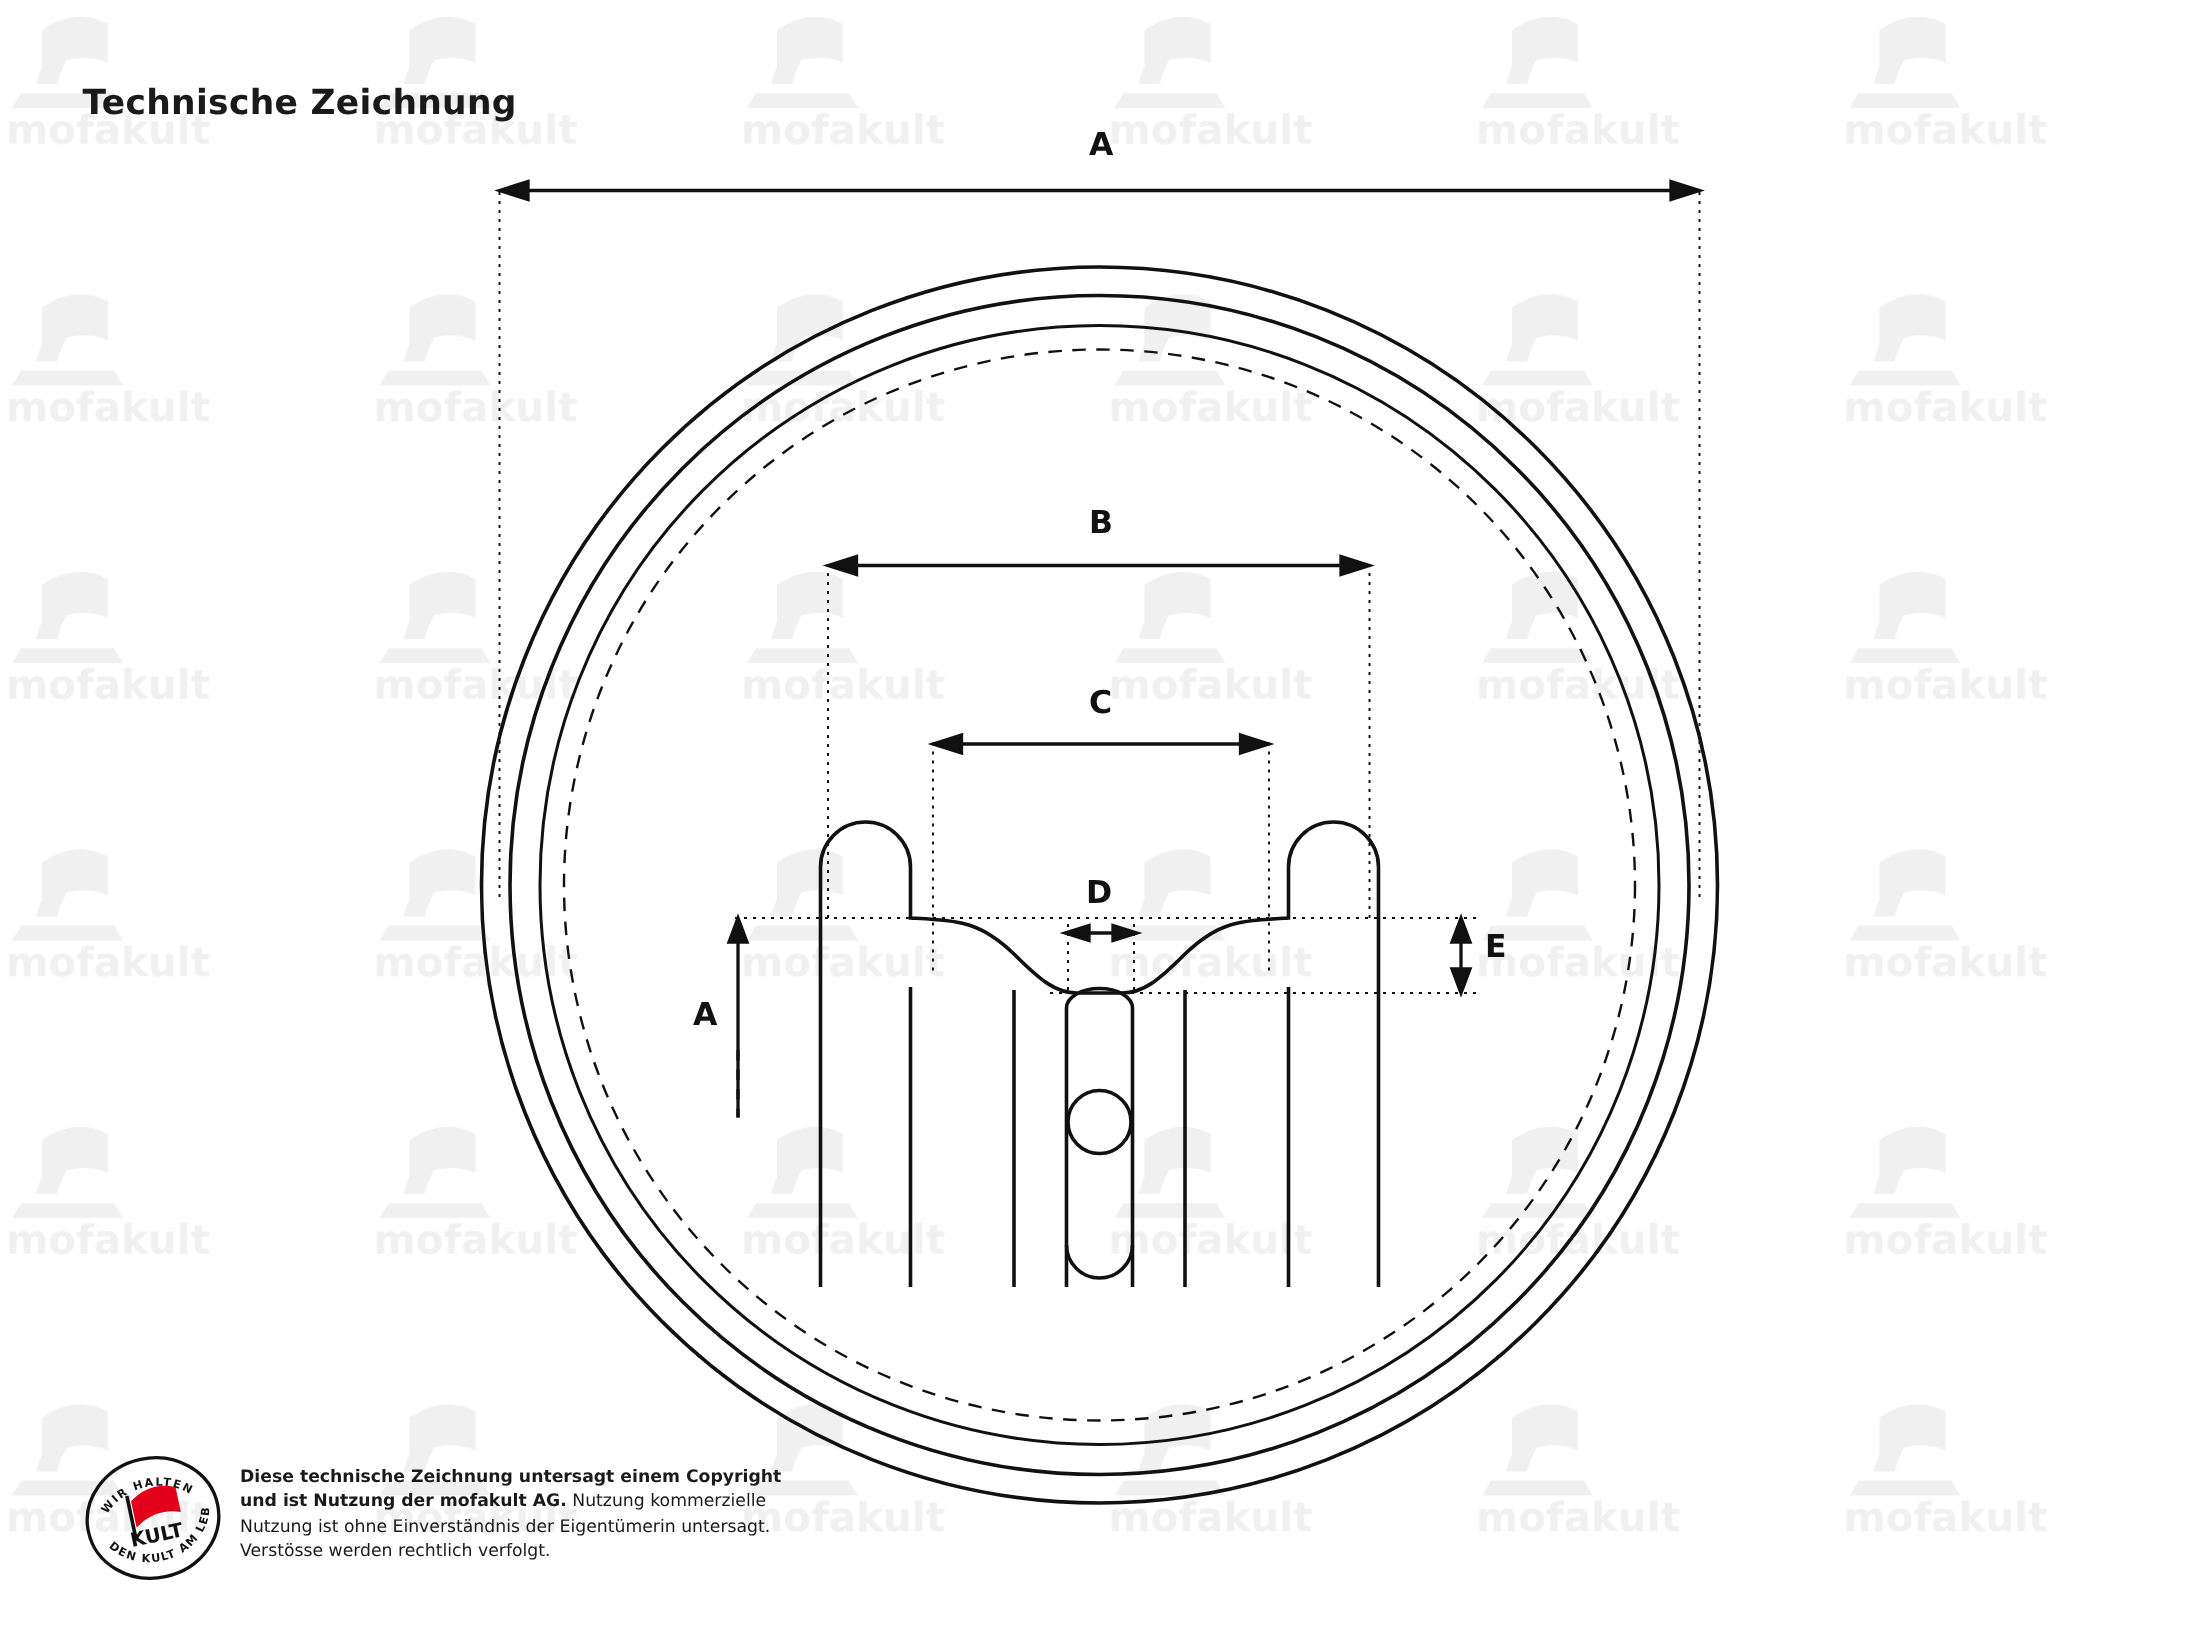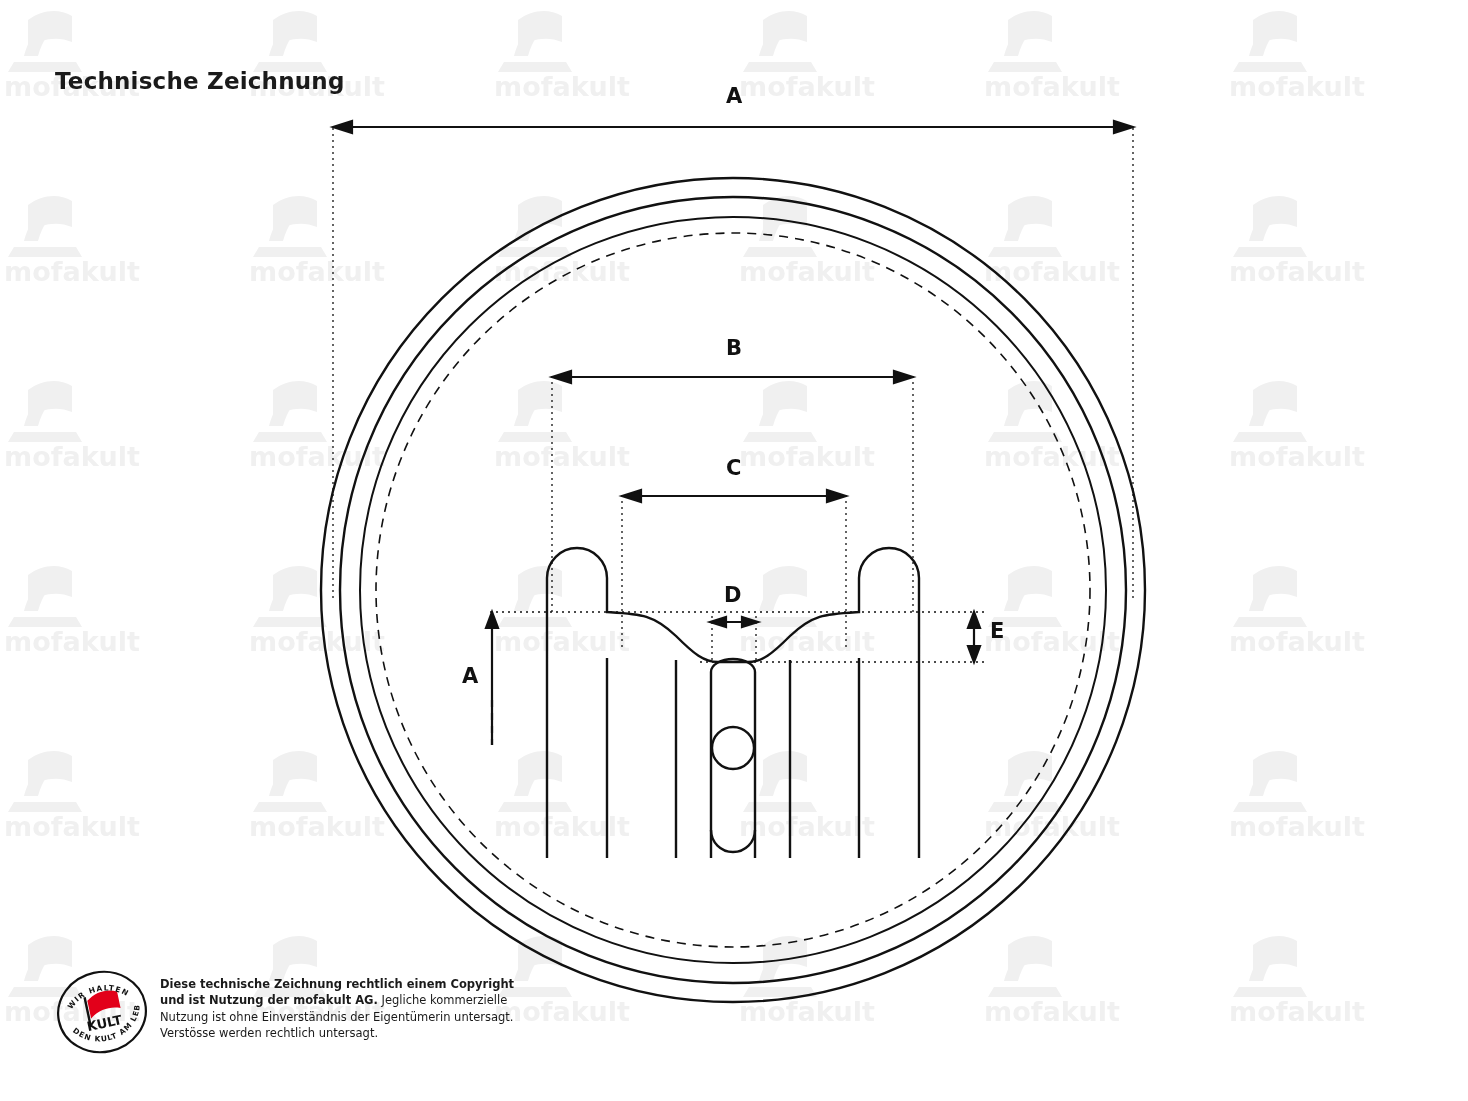--- a/index.html
+++ b/index.html
@@ -29,21 +29,20 @@
   #title {
     position: absolute;
     left: 55px;
     top: 56px;
     font-size: 23px;
     font-weight: bold;
     color: #1a1a1a;
     letter-spacing: 0.2px;
     z-index: 3;
     font-family: "DejaVu Sans", sans-serif;
-    margin-top: 12px;
   }
   #copyright {
     position: absolute;
     left: 160px;
     top: 976px;
     width: 420px;
     font-size: 11.5px;
     line-height: 1.42;
     color: #1a1a1a;
     z-index: 3;
@@ -177,19 +176,19 @@
       <text font-family="DejaVu Sans, sans-serif" font-size="7.5" font-weight="bold" fill="#111" letter-spacing="1.2">
         <textPath href="#arc-top" startOffset="14%">WIR HALTEN</textPath>
       </text>
       <text font-family="DejaVu Sans, sans-serif" font-size="7.5" font-weight="bold" fill="#111" letter-spacing="1">
         <textPath href="#arc-bot" startOffset="12%">DEN KULT AM LEBEN</textPath>
       </text>
     </g>
   </svg>
 
   <div id="copyright">
-    <span class="bold">Diese technische Zeichnung rechtlich einem Copyright</span><br>
-    <span class="bold">und ist Nutzung der mofakult AG.</span><span> Jegliche kommerzielle</span><br>
+    <span class="bold">Diese technische Zeichnung untersagt einem Copyright</span><br>
+    <span class="bold">und ist Nutzung der mofakult AG.</span><span> Nutzung kommerzielle</span><br>
     <span>Nutzung ist ohne Einverständnis der Eigentümerin untersagt.</span><br>
-    <span>Verstösse werden rechtlich untersagt.</span>
+    <span>Verstösse werden rechtlich verfolgt.</span>
   </div>
 
 </div>
 
 </body></html>

